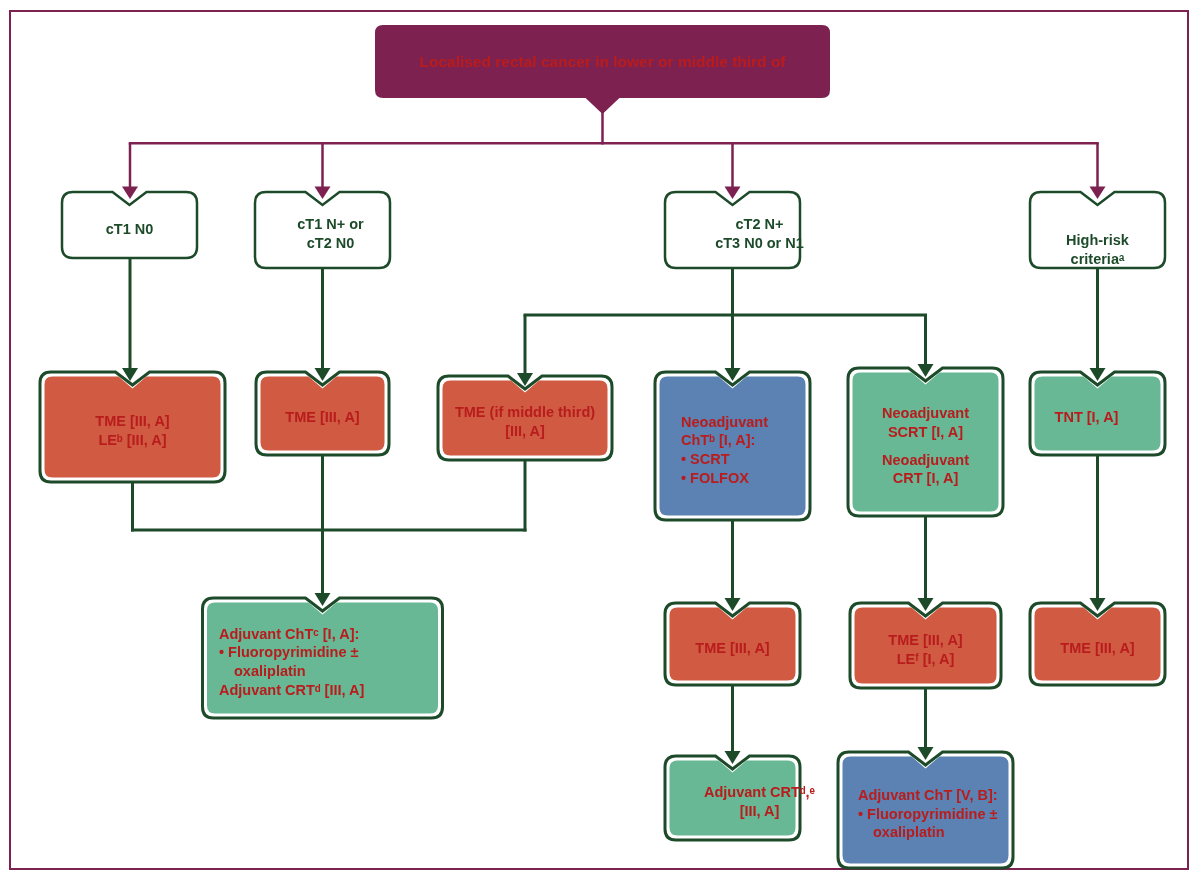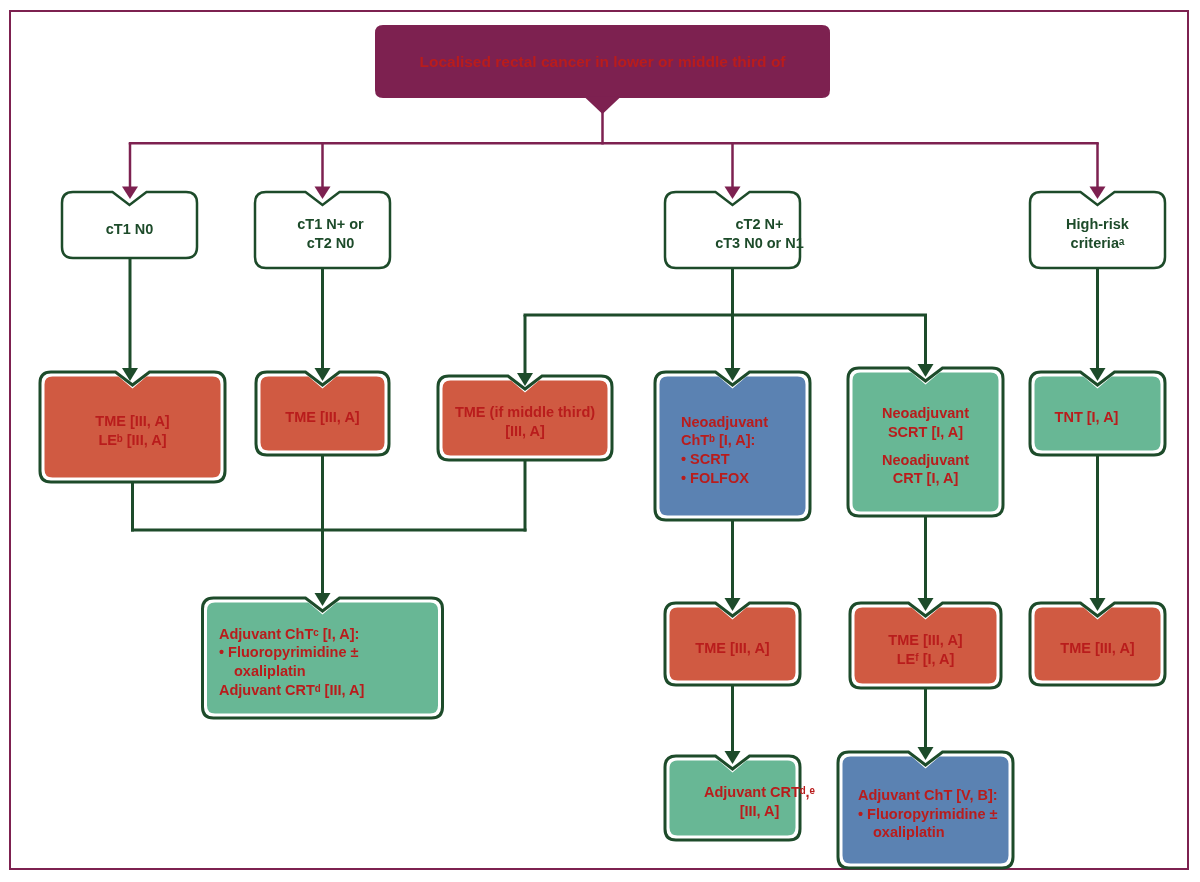--- a/index.html
+++ b/index.html
@@ -128,21 +128,21 @@
   <div class="lbl dark" style="left:255px;top:192px;width:112px;height:76px;padding-left:45px;">
     <span class="ln">cT1 N+ or</span>
     <span class="ln">cT2 N0</span>
   </div>
 
   <div class="lbl dark" style="left:665px;top:192px;width:141px;height:76px;margin-left:24px;">
     <span class="ln">cT2 N+</span>
     <span class="ln">cT3 N0 or N1</span>
   </div>
 
-  <div class="lbl dark" style="left:1030px;top:192px;width:135px;height:76px;">
+  <div class="lbl dark" style="left:1030px;top:208px;width:135px;height:76px;">
     <span class="ln">High-risk</span>
     <span class="ln">criteriaᵃ</span>
   </div>
 
   <div class="lbl light" style="left:40px;top:372px;width:185px;height:110px;">
     <span class="ln">TME [III, A]</span>
     <span class="ln">LEᵇ [III, A]</span>
   </div>
 
   <div class="lbl light" style="left:256px;top:372px;width:133px;height:83px;">

